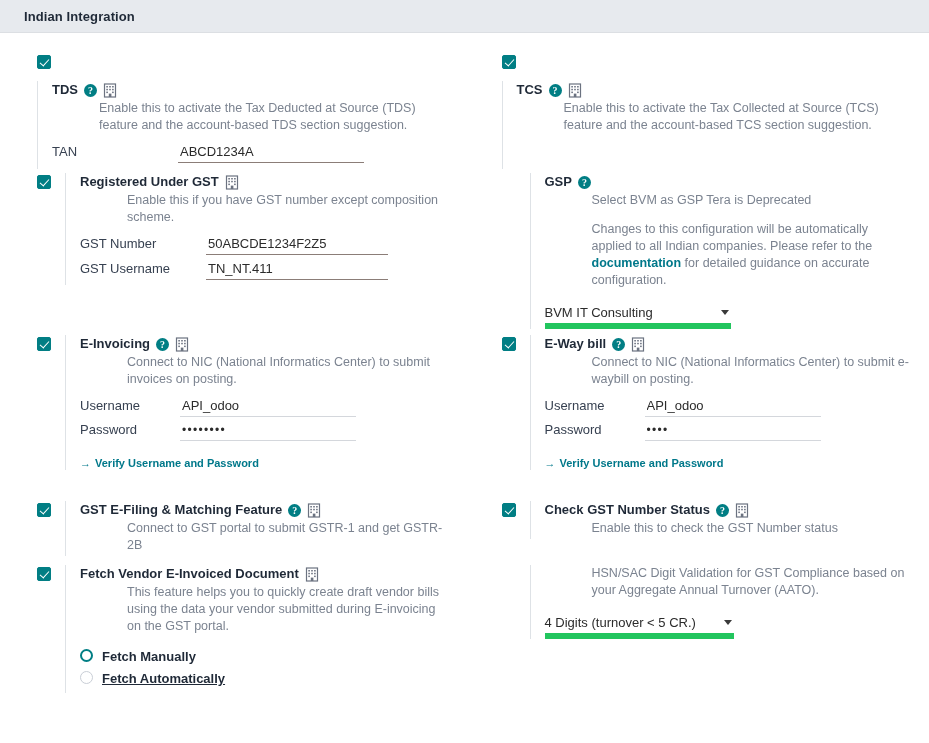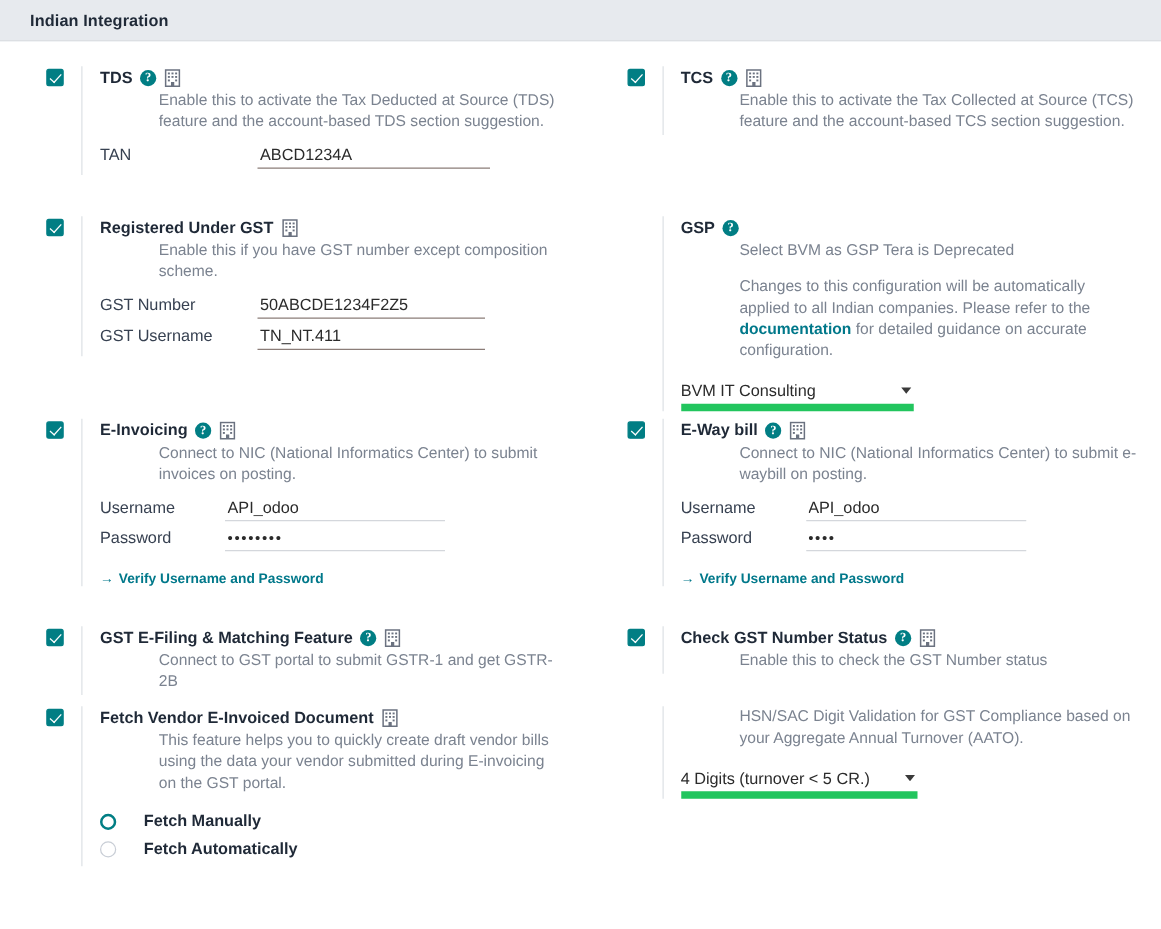--- a/index.html
+++ b/index.html
@@ -188,45 +188,45 @@
     border-left: 4px solid transparent;
     border-right: 4px solid transparent;
     border-top: 5px solid #3a3a3a;
     margin-right: 2px;
   }
 
   
   .radio-group { margin-top: 14px; }
   .radio-row {
     display: flex;
-    align-items: flex-end;
-    gap: 22px;
+    align-items: flex-start;
+    gap: 9px;
     margin-bottom: 7px;
     cursor: pointer;
   }
   .radio {
     width: 13px; height: 13px;
     border-radius: 50%;
     border: 1px solid #c9ced6;
     background: #fff;
     flex: 0 0 13px;
     position: relative;
   }
   .radio.on {
     border: 2.5px solid #017e84;
   }
   .radio-label {
     font-size: 13px;
     font-weight: bold;
     color: #1f2937;
   }
-  .radio-label.off { color: #1f2937; }
-
-  
-  .blk-tds      { padding-top: 4px;  min-height: 124px; }
+  .radio-label.off { color: #1f2937; text-decoration: underline; }
+
+  
+  .blk-tds      { padding-top: 4px;  min-height: 124px; flex-direction: column; }
   .blk-gst      { padding-top: 0;    min-height: 162px; }
   .blk-einv     { padding-top: 0;    min-height: 166px; }
   .blk-efile    { padding-top: 0;    min-height: 64px;  }
   .blk-fetch    { padding-top: 0;    min-height: 160px; }
 </style>
 </head>
 <body>
 
 <div class="section-header">
   <span class="section-header-title">Indian Integration</span>

